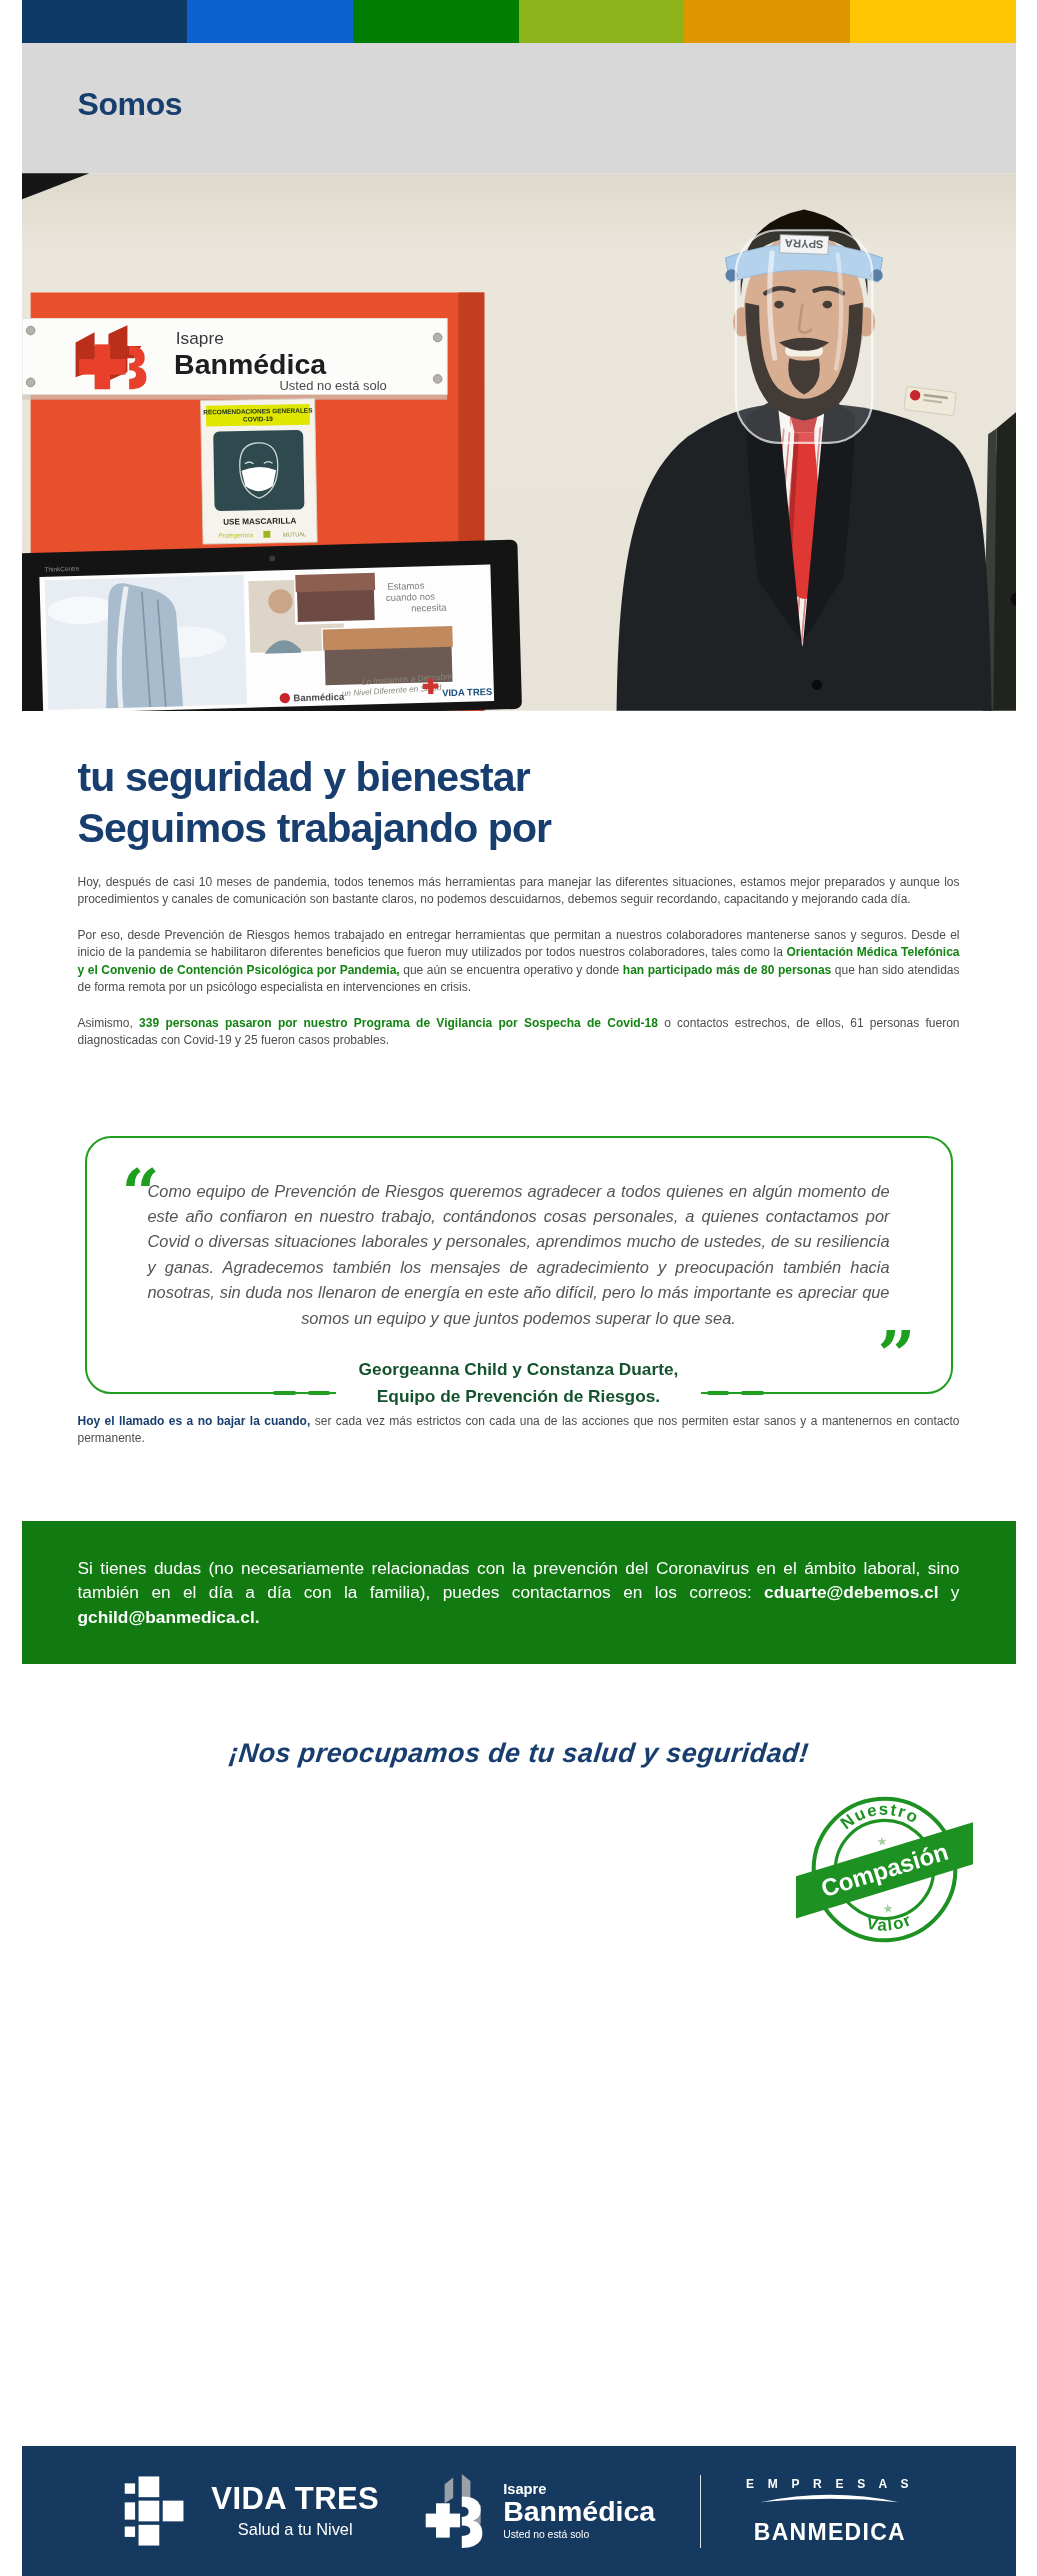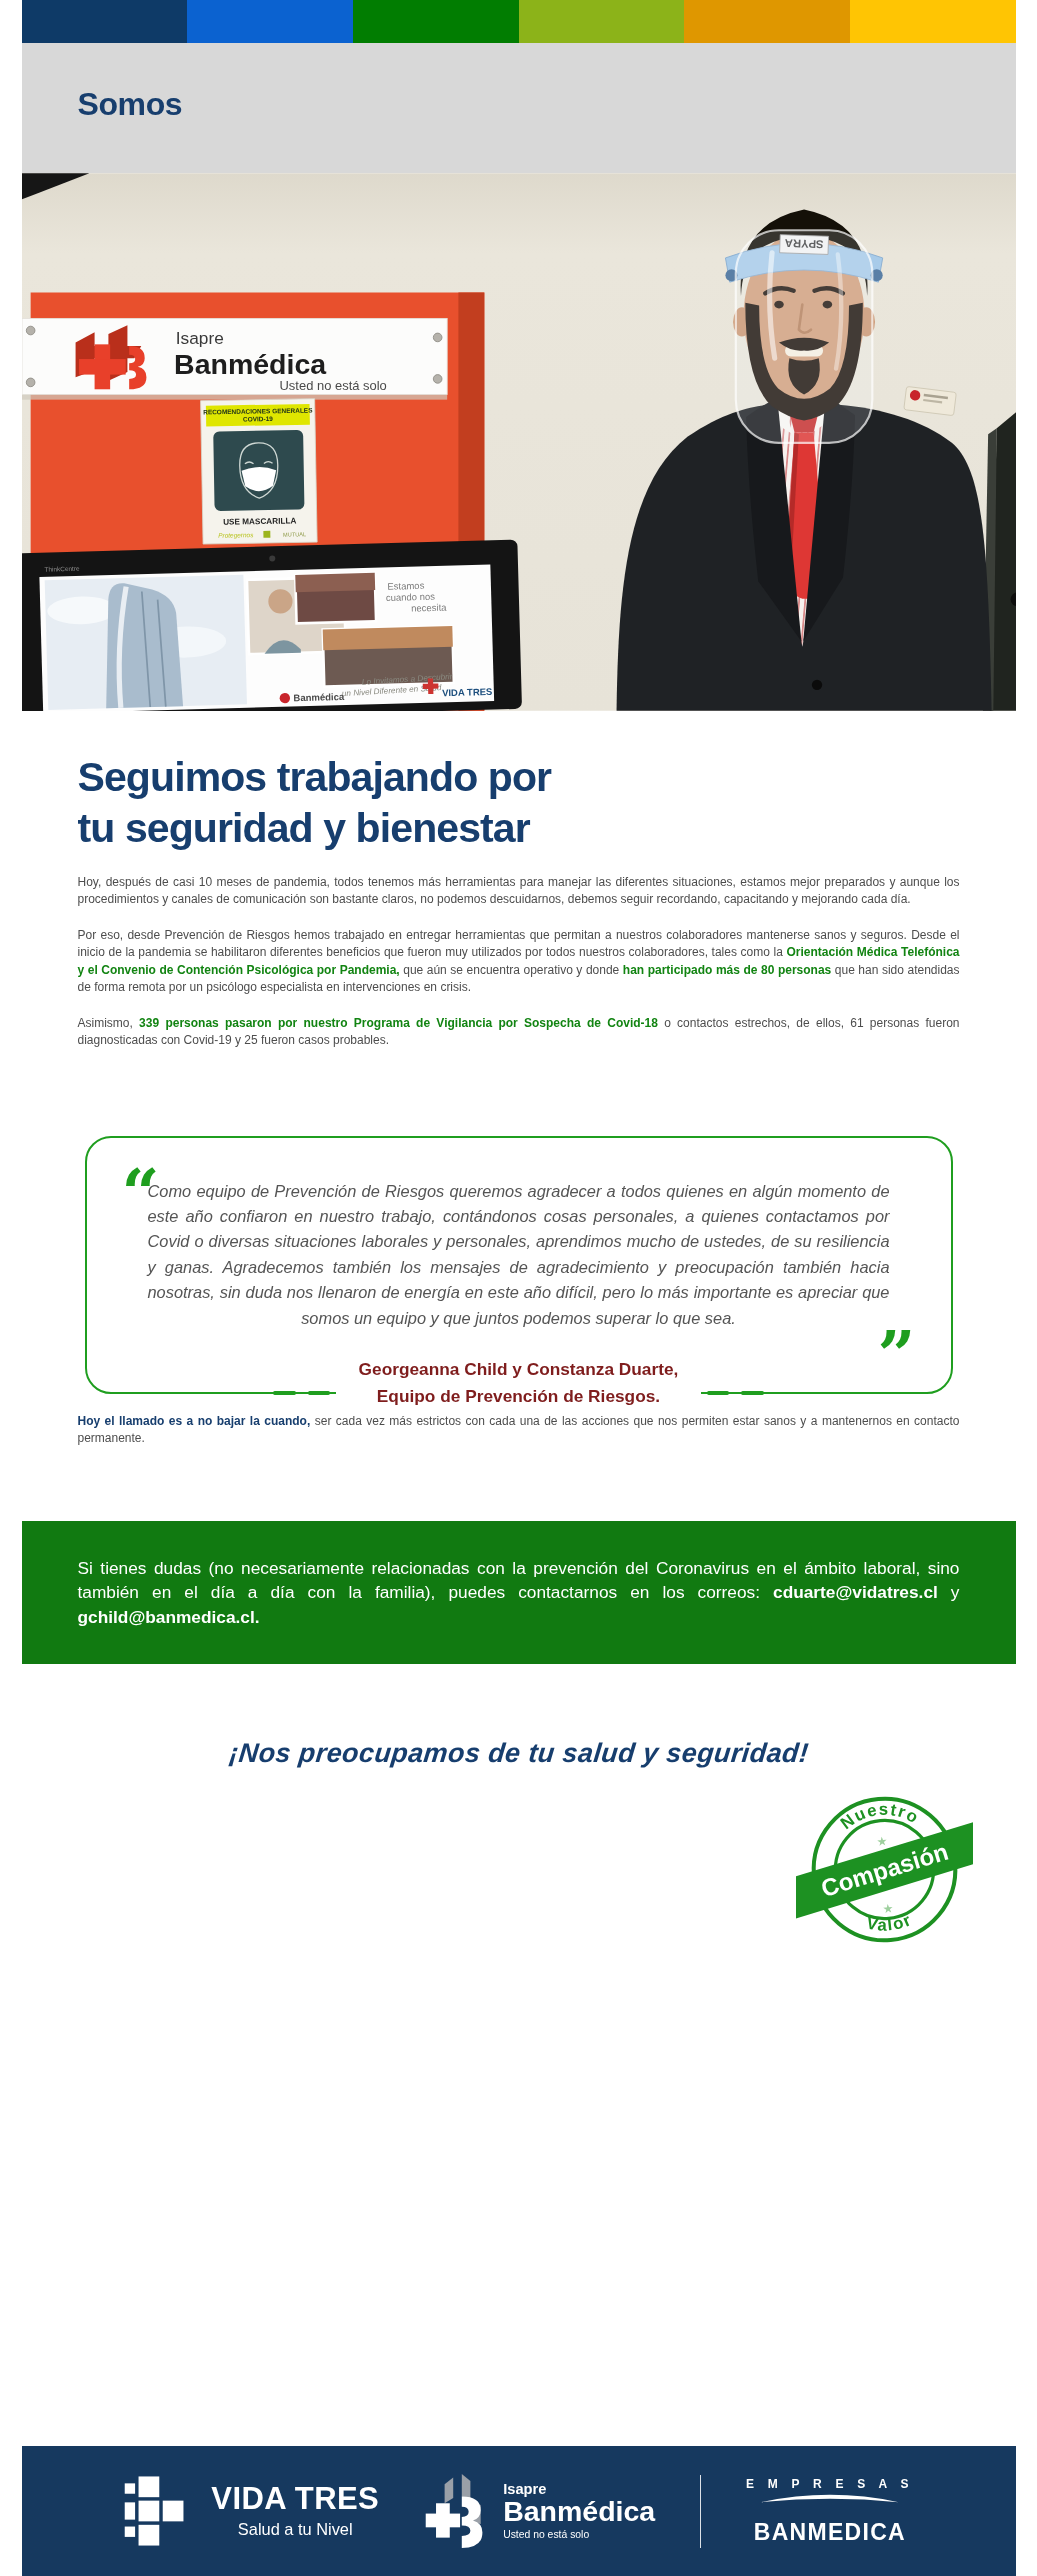--- a/index.html
+++ b/index.html
@@ -37,21 +37,21 @@
   .p1{margin-top:35px;}
   .p4{margin-top:82px;}
 
   
   .quote-box{position:relative;margin:86px 7px 0 7px;border:2.6px solid var(--green-border);border-radius:26px;padding:41px 61px 61px 61px;}
   .quote-open{position:absolute;top:22.5px;left:35px;font-size:66px;line-height:1;color:var(--green-border);font-weight:bold;font-family:"DejaVu Serif","Liberation Serif",serif;}
   .quote-close{position:absolute;bottom:24px;right:35px;font-size:66px;line-height:0.4;color:var(--green-border);font-weight:bold;font-family:"DejaVu Serif","Liberation Serif",serif;}
   .quote-text{font-size:16.4px;line-height:1.55;font-style:italic;color:#555;text-align:justify;text-align-last:center;}
   .quote-footer{position:absolute;left:22.5px;right:22.5px;bottom:-17.3px;display:flex;justify-content:center;align-items:flex-end;}
   .qdash{width:22.5px;height:4.3px;background:var(--green-border);border-radius:1.7px;margin:0 6px 14px 6px;flex:none;}
-  .quote-author{background:#fff;padding:0 22.5px;text-align:center;font-weight:bold;font-size:17.3px;line-height:1.55;color:#7f1d1d;}
+  .quote-author{background:#fff;padding:0 22.5px;text-align:center;font-weight:bold;font-size:17.3px;line-height:1.55;color:#14532d;}
 
   
   .contact-band{margin-top:73px;background:var(--green-band);color:#fff;padding:35px 56px;font-size:17.3px;line-height:1.42;text-align:justify;}
   .contact-band .email{font-weight:bold;}
 
   
   .slogan{margin-top:74px;text-align:center;font-size:27px;font-weight:bold;font-style:italic;color:var(--navy);transform:skewX(-6deg);letter-spacing:0.4px;}
 
   
   .stamp-row{display:flex;justify-content:flex-end;padding-right:43px;margin-top:12px;height:182px;}
@@ -235,22 +235,22 @@
 
         <rect x="826" y="66" width="158" height="246" rx="50" fill="rgba(240,248,255,0.16)" stroke="rgba(255,255,255,0.7)" stroke-width="2.5"></rect>
         <path d="M868,92 q-7,60 3,122" stroke="rgba(255,255,255,0.55)" stroke-width="6" fill="none" stroke-linecap="round"></path>
         <path d="M944,94 q9,70 -2,132" stroke="rgba(255,255,255,0.4)" stroke-width="5" fill="none" stroke-linecap="round"></path>
       </g>
     </svg>
   </div>
 
   <div class="article">
     <h2 class="headline">
+      <div>tu seguridad y bienestar</div>
       <div>Seguimos trabajando por</div>
-      <div>tu seguridad y bienestar</div>
     </h2>
 
     <p class="body p1"><span>Hoy, después de casi 10 meses de pandemia, todos tenemos más herramientas para manejar las diferentes situaciones, estamos mejor preparados y aunque los procedimientos y canales de comunicación son bastante claros, no podemos descuidarnos, debemos seguir recordando, capacitando y mejorando cada día.</span></p>
 
     <p class="body"><span>Por eso, desde Prevención de Riesgos hemos trabajado en entregar herramientas que permitan a nuestros colaboradores mantenerse sanos y seguros. Desde el inicio de la pandemia se habilitaron diferentes beneficios que fueron muy utilizados por todos nuestros colaboradores, tales como la </span><span class="green">Orientación Médica Telefónica y el Convenio de Contención Psicológica por Pandemia,</span><span> que aún se encuentra operativo y donde </span><span class="green">han participado más de 80 personas</span><span> que han sido atendidas de forma remota por un psicólogo especialista en intervenciones en crisis.</span></p>
 
     <p class="body"><span>Asimismo, </span><span class="green">339 personas pasaron por nuestro Programa de Vigilancia por Sospecha de Covid-18</span><span> o contactos estrechos, de ellos, 61 personas fueron diagnosticadas con Covid-19 y 25 fueron casos probables.</span></p>
 
     <div class="quote-box">
       <div class="quote-open">“</div>
@@ -264,21 +264,21 @@
           <div>Equipo de Prevención de Riesgos.</div>
         </div>
         <span class="qdash"></span>
         <span class="qdash"></span>
       </div>
     </div>
 
     <p class="body p4"><span class="navy-lead">Hoy el llamado es a no bajar la cuando,</span><span> ser cada vez más estrictos con cada una de las acciones que nos permiten estar sanos y a mantenernos en contacto permanente.</span></p>
   </div>
 
-  <div class="contact-band"><span>Si tienes dudas (no necesariamente relacionadas con la prevención del Coronavirus en el ámbito laboral, sino también en el día a día con la familia), puedes contactarnos en los correos: </span><span class="email">cduarte@vidatres.cl</span><span> y </span><span class="email">gchild@banmedica.cl.</span></div>
+  <div class="contact-band"><span>Si tienes dudas (no necesariamente relacionadas con la prevención del Coronavirus en el ámbito laboral, sino también en el día a día con la familia), puedes contactarnos en los correos: </span><span class="email">cduarte@debemos.cl</span><span> y </span><span class="email">gchild@banmedica.cl.</span></div>
 
   <div class="slogan">¡Nos preocupamos de tu salud y seguridad!</div>
 
   <div class="stamp-row">
     <svg viewBox="0 0 220 220" width="177" height="177">
       <defs>
         <path id="arcTop" d="M 42,110 A 68,68 0 0 1 178,110"></path>
         <path id="arcBot" d="M 34,110 A 76,76 0 0 0 186,110"></path>
       </defs>
       <g transform="rotate(-5 110 110)">

